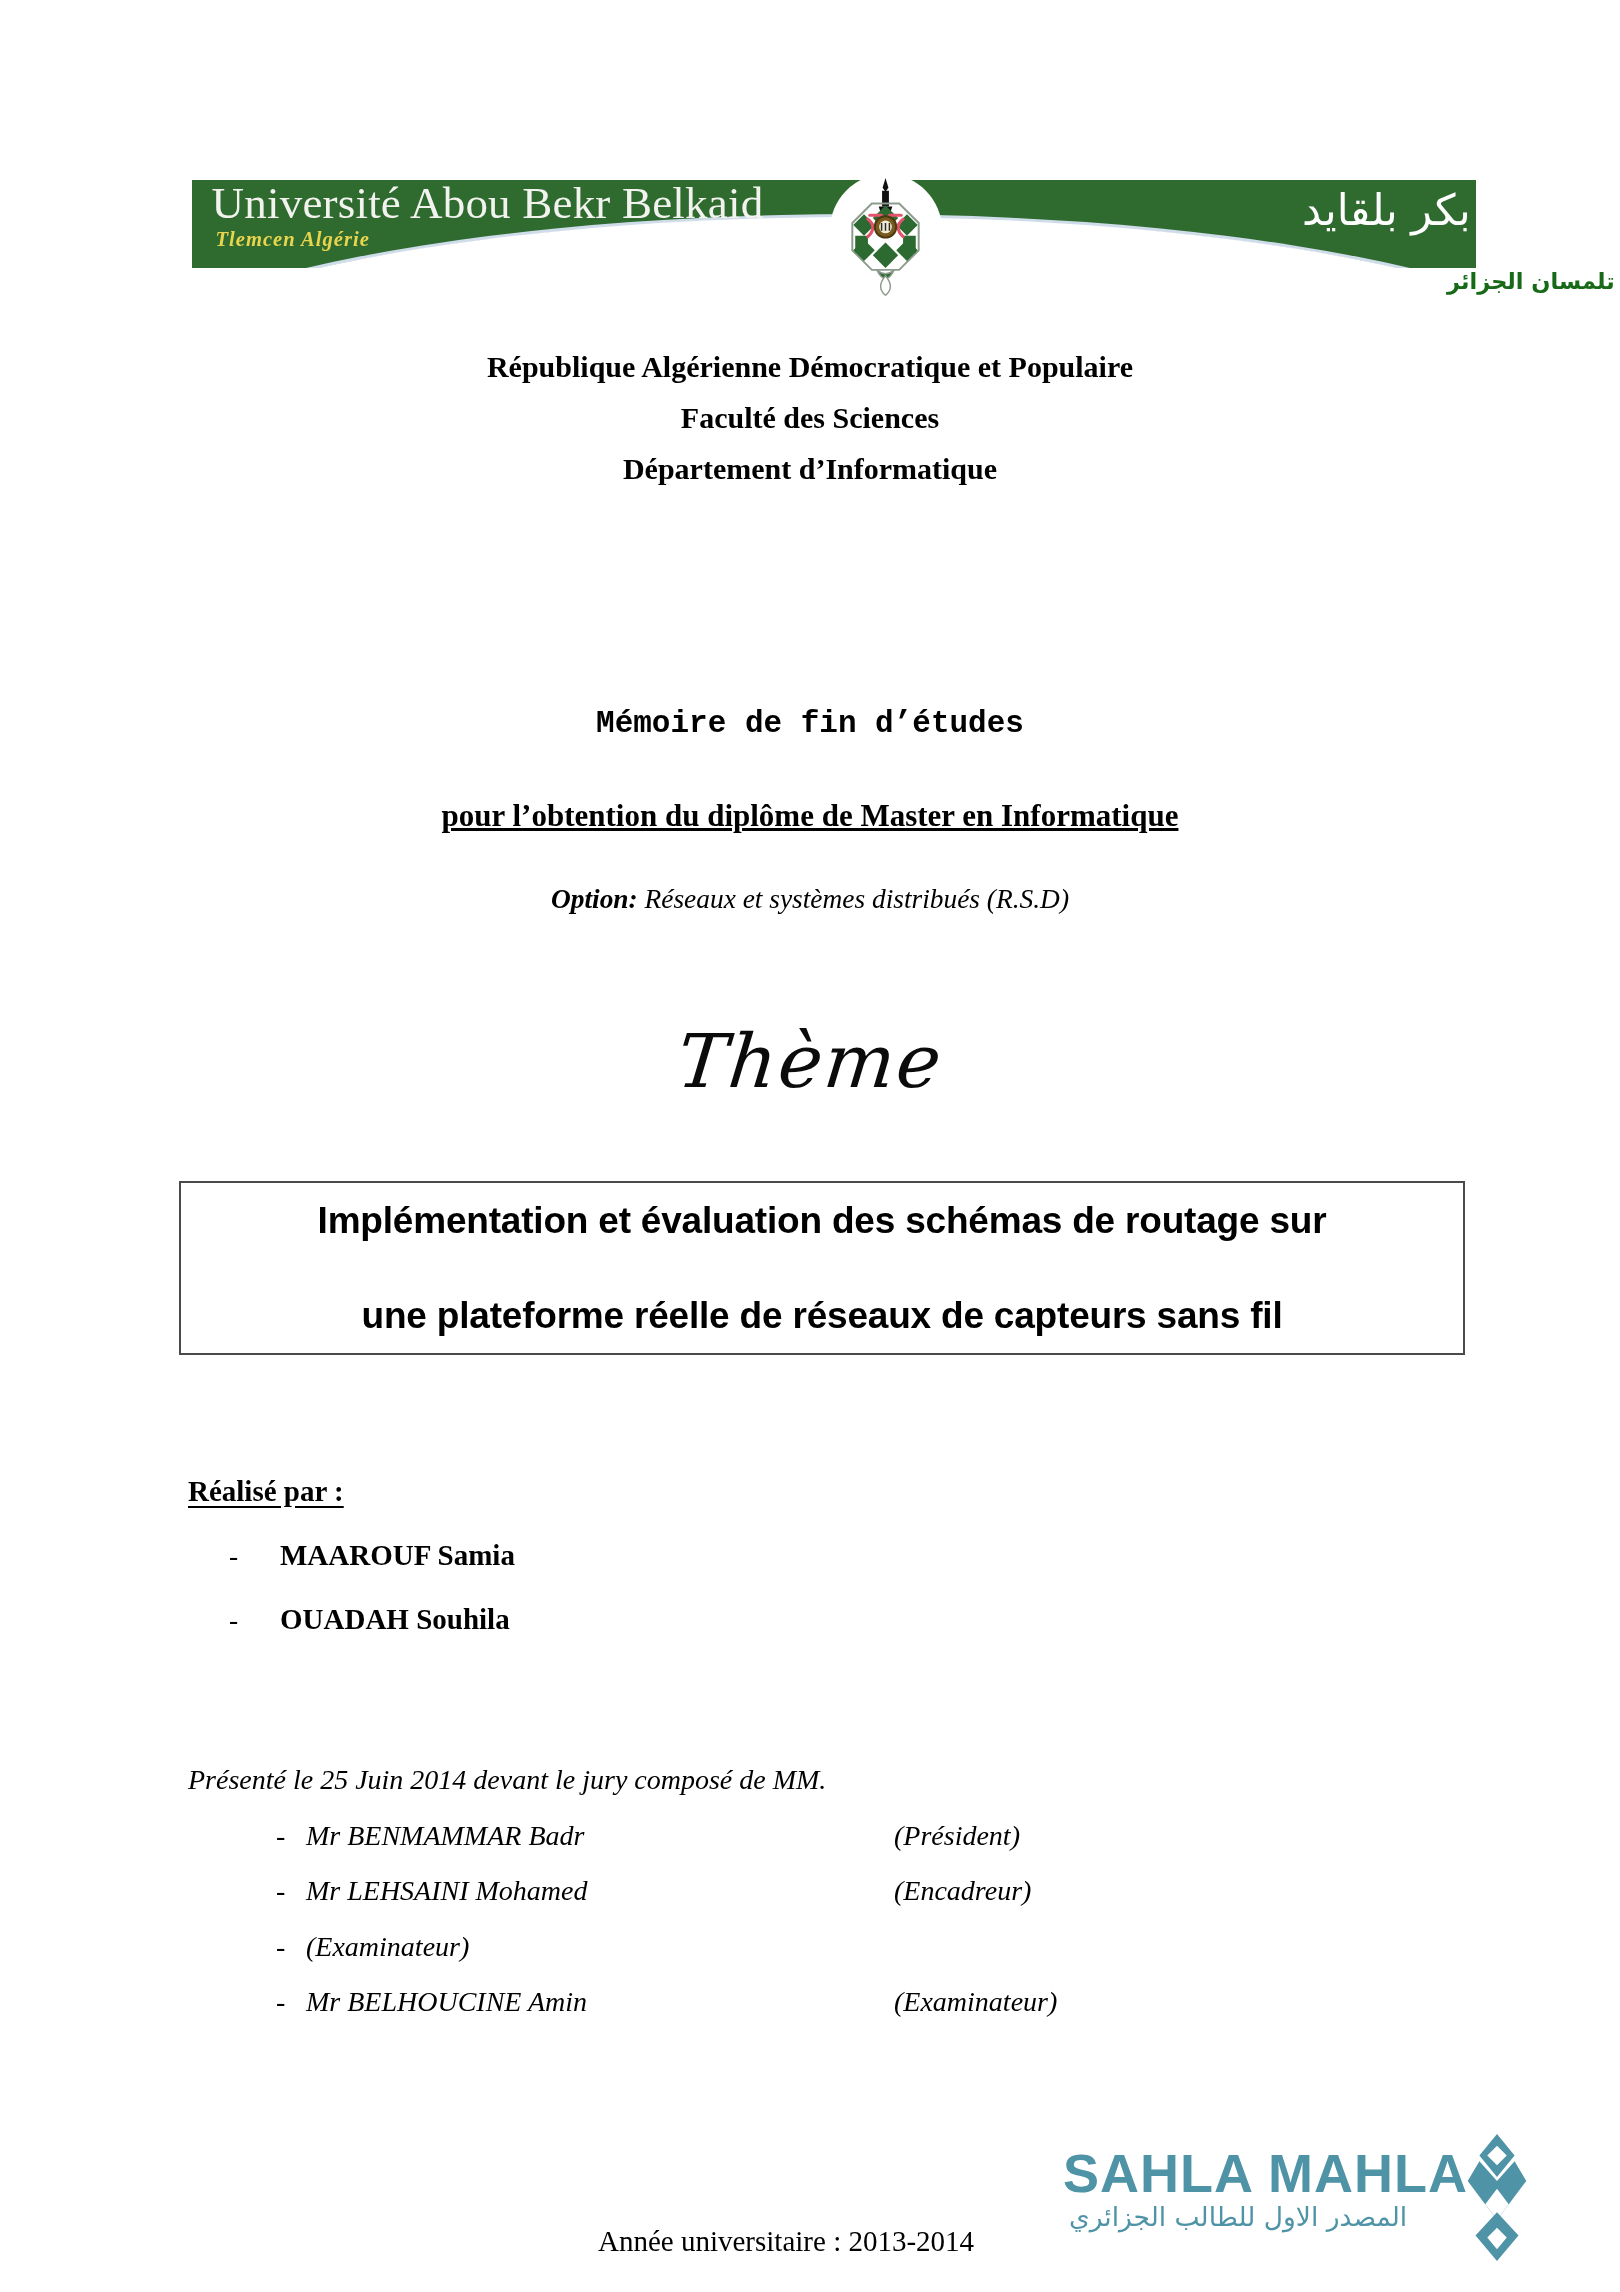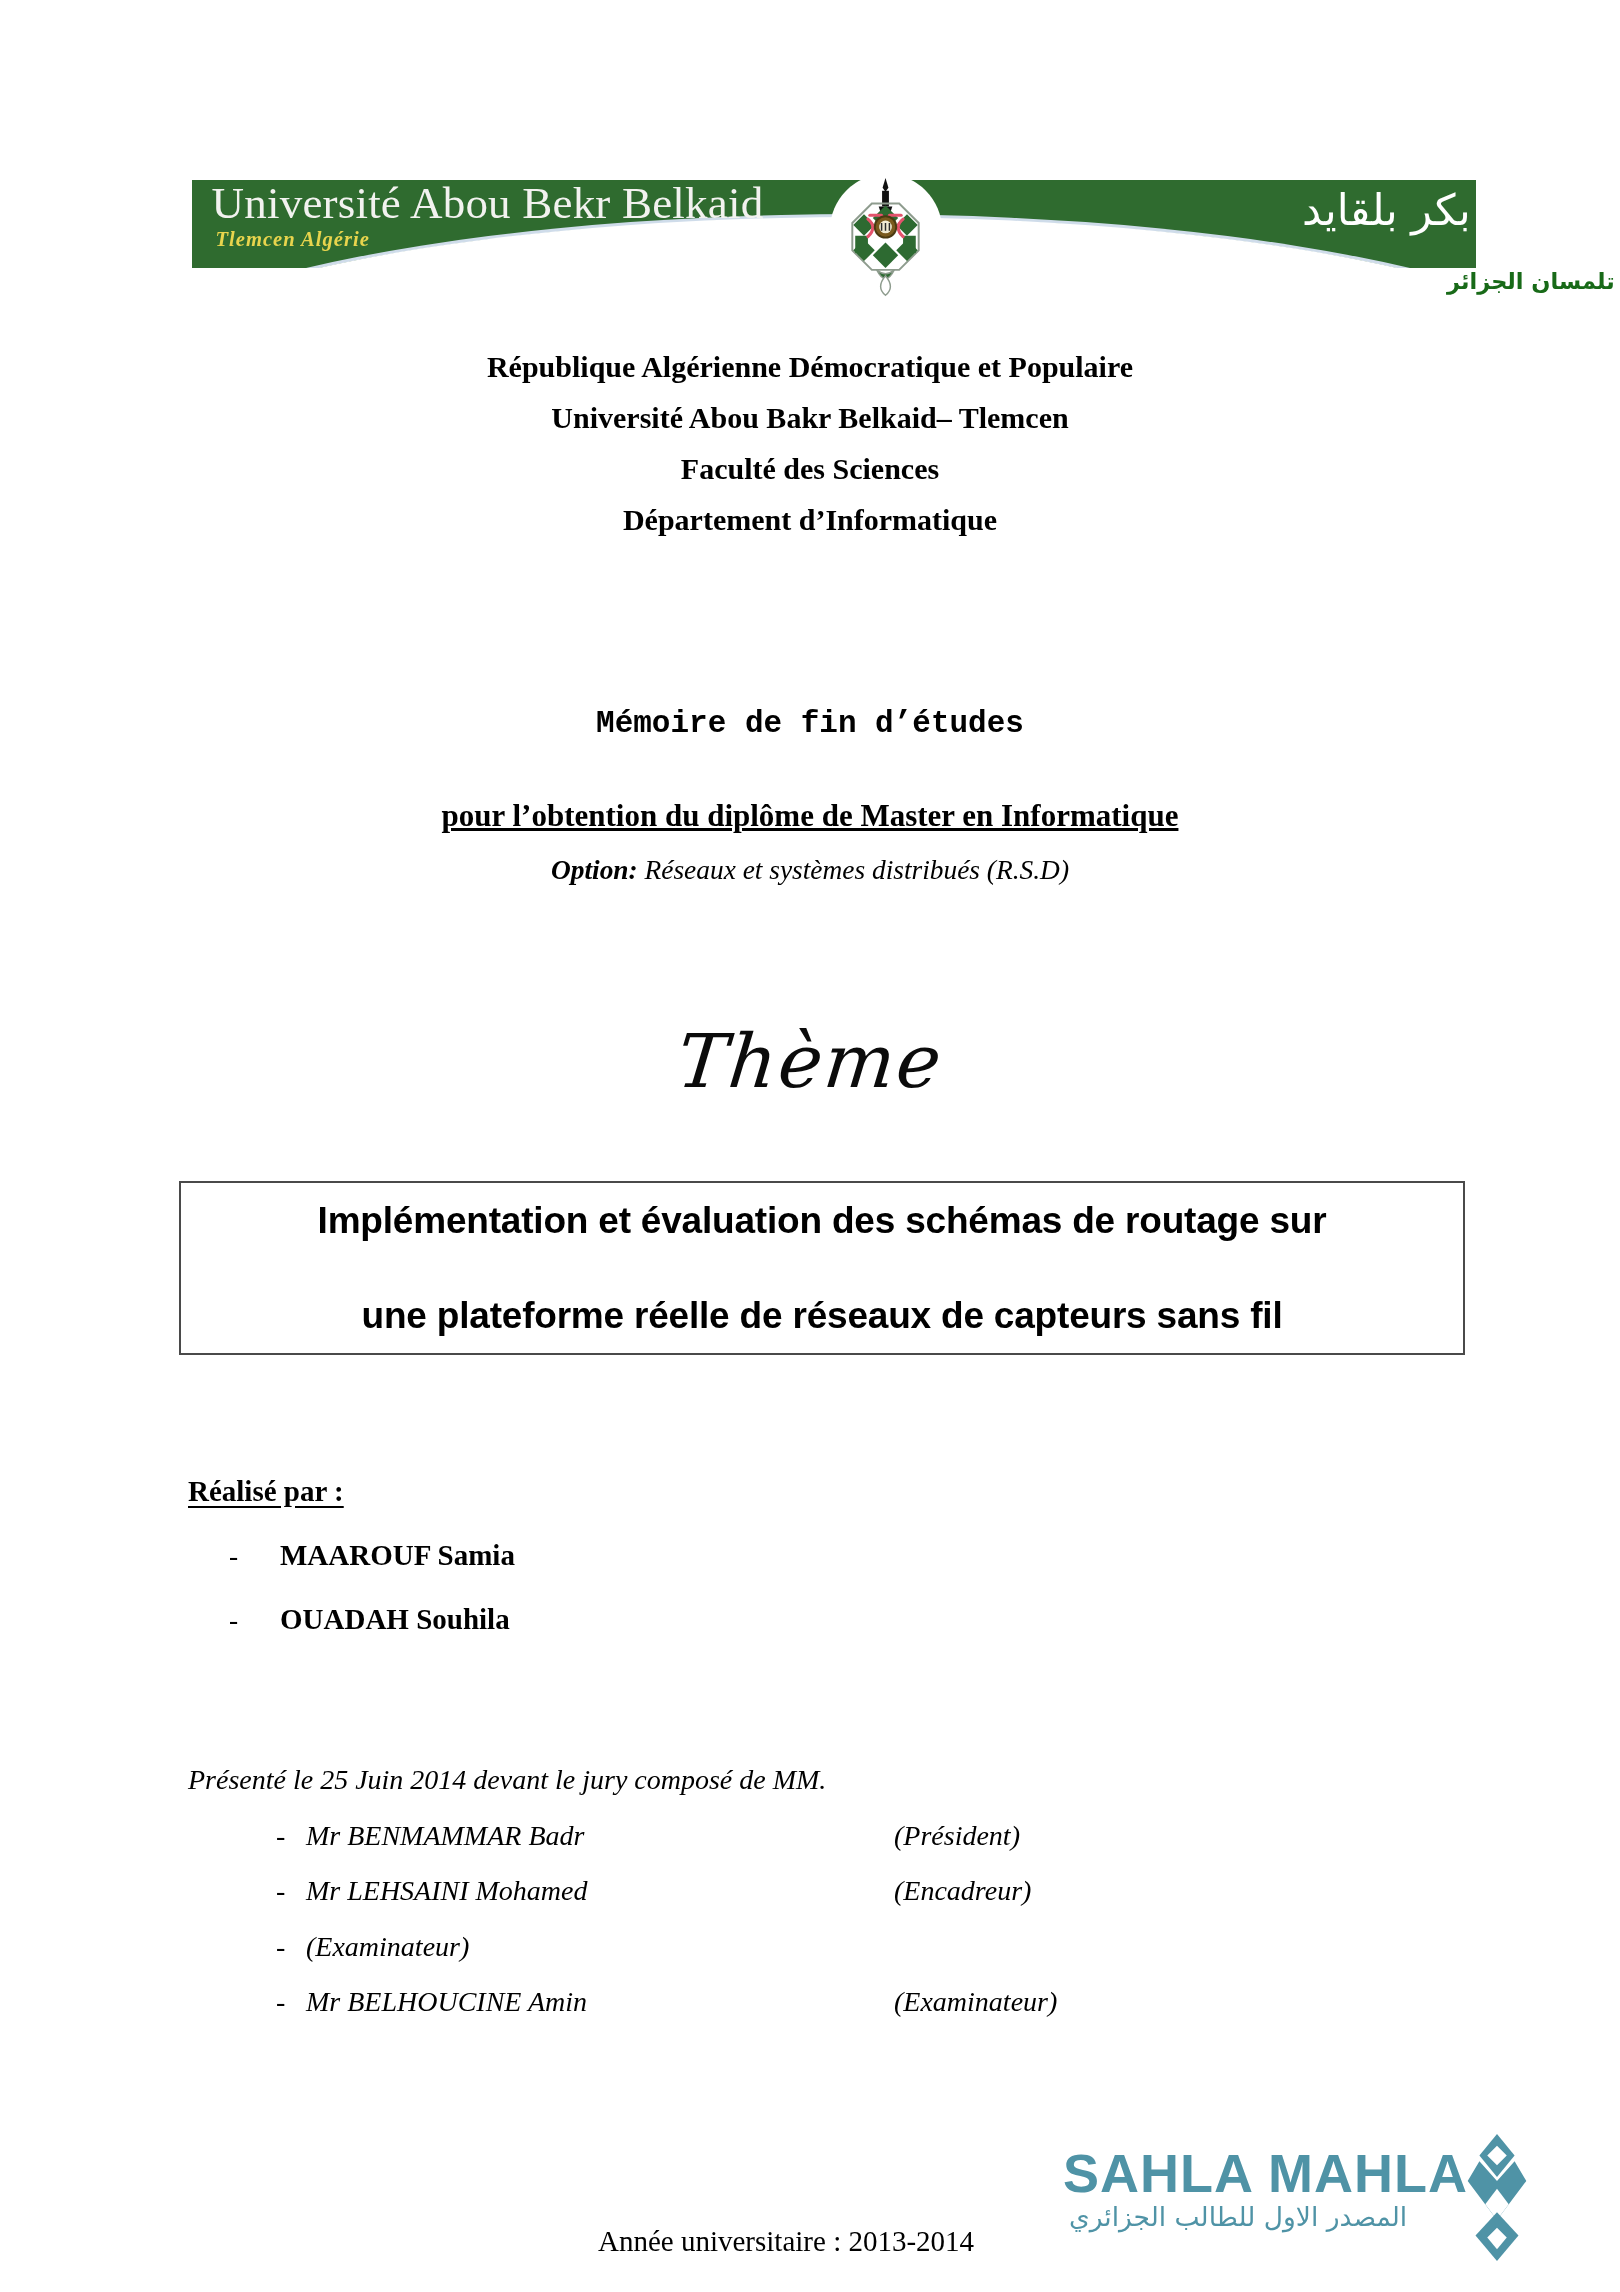--- a/index.html
+++ b/index.html
@@ -158,21 +158,21 @@
     font-weight: bold;
     font-size: 31px;
     line-height: 45px;
     margin-top: 47px;
     text-decoration: underline;
   }
 
   .option-line {
     position: absolute;
     left: 0;
-    top: 855px;
+    top: 884px;
     width: 1620px;
     text-align: center;
     font-family: "Liberation Serif", serif;
     font-style: italic;
     font-size: 27.4px;
   }
   .option-line .lbl {
     font-weight: bold;
   }
 
@@ -384,21 +384,20 @@
 
           <path d="M-9 22 Q0 40 9 22 Q0 30 -9 22 Z" fill="#2d6a31" stroke="#8e9c8e" stroke-width="1.5"></path>
           <path d="M0 28 Q-10 40 0 48 Q10 40 0 28 Z" fill="#ffffff" stroke="#8e9c8e" stroke-width="1.5"></path>
         </g>
       </svg>
     </div>
   </div>
 
   <div class="org-block">
     <div class="org-line">République  Algérienne Démocratique  et Populaire</div>
-    <div class="org-line">Université Abou Bakr Belkaid– Tlemcen</div>
     <div class="org-line">Faculté des Sciences</div>
     <div class="org-line">Département d’Informatique</div>
   </div>
 
   <div class="memoire">
     <div class="memoire-l1">Mémoire de fin d’études</div>
     <div class="memoire-l2">pour l’obtention du diplôme de Master en Informatique</div>
   </div>
 
   <div class="option-line">

